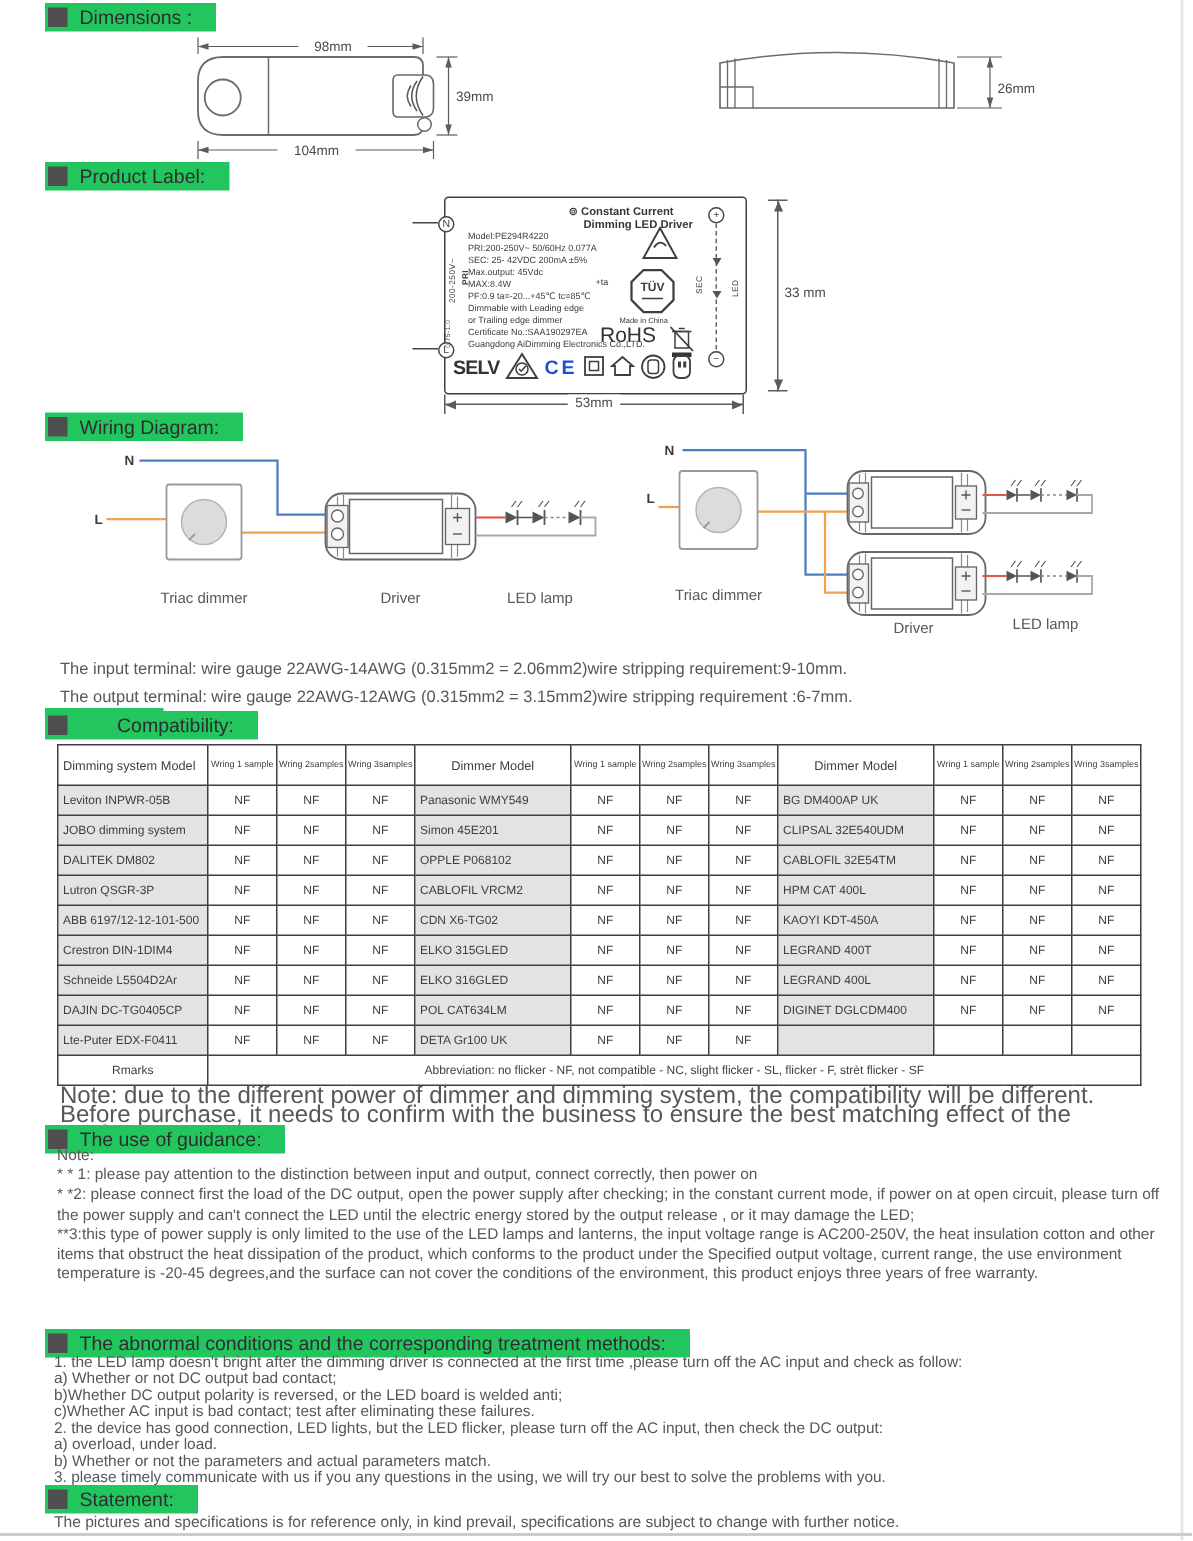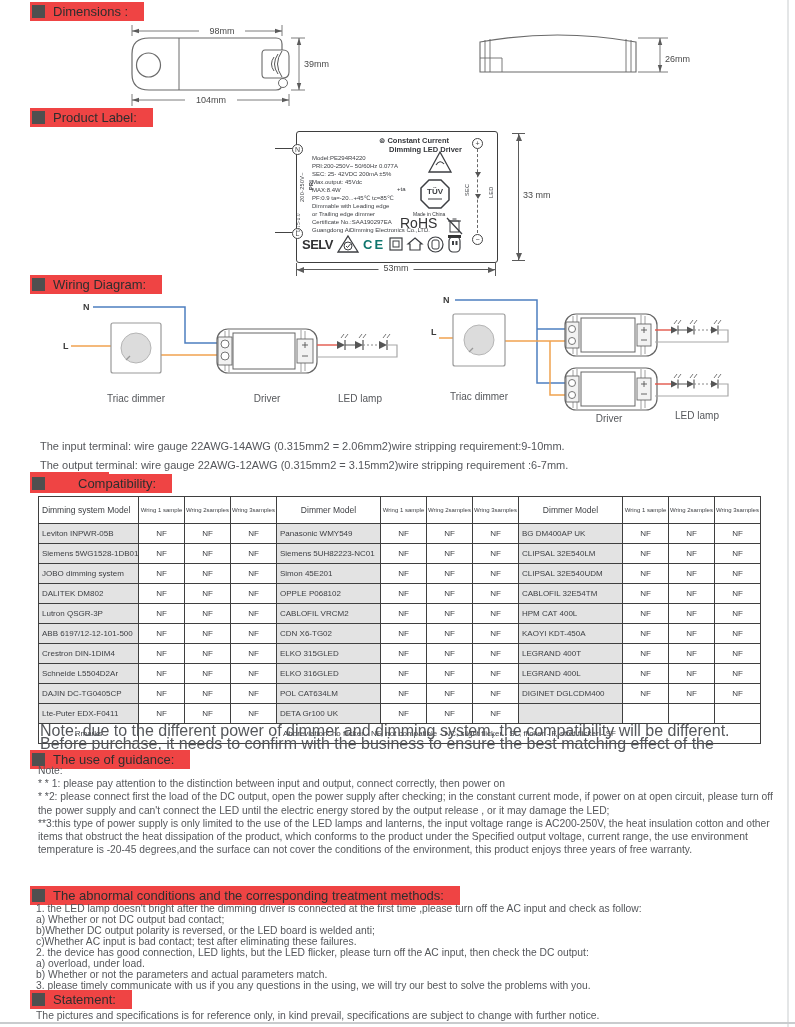--- a/index.html
+++ b/index.html
@@ -2,21 +2,21 @@
 <html><head>
 <meta charset="utf-8">
 <style>
   html,body{margin:0;padding:0;background:#fff;}
   .page{position:relative;width:795px;height:1027px;background:#fff;overflow:hidden;
         font-family:"Liberation Sans","DejaVu Sans",sans-serif;color:#55575b;}
   .edge-right{position:absolute;left:787px;top:0;width:2px;height:1027px;background:#e4e6e7;}
   .edge-bottom{position:absolute;left:0;top:1022px;width:795px;height:2px;background:#c9ccce;}
 
   
-  .sec-h{position:absolute;display:flex;align-items:center;background:#ef4444;padding:2px 16px 2px 2px;}
+  .sec-h{position:absolute;display:flex;align-items:center;background:#22c55e;padding:2px 16px 2px 2px;}
   .sec-h .sq{width:13px;height:13px;background:#4f4f4f;margin-right:8px;flex:0 0 auto;}
   .sec-h .lbl{font-size:13px;color:#2e2e2e;white-space:nowrap;}
 
   svg{position:absolute;overflow:visible;}
   svg text{font-family:"Liberation Sans","DejaVu Sans",sans-serif;}
   .dimtxt{font-size:9px;fill:#4a4a4a;}
   .diaglbl{font-size:10px;fill:#55575b;}
   .nl{font-size:9px;font-weight:bold;fill:#3a3a3a;}
 
   
@@ -24,21 +24,21 @@
              border:1.3px solid #3e3e3e;border-radius:3px;color:#34363a;}
   .lb-h1{position:absolute;left:82px;top:4px;font-size:7.5px;font-weight:bold;white-space:nowrap;}
   .lb-h2{position:absolute;left:92px;top:13px;font-size:7.5px;font-weight:bold;white-space:nowrap;}
   .lb-specs{position:absolute;left:15px;top:22px;}
   .spec-line{font-size:6px;line-height:8px;white-space:nowrap;color:#3c3e42;}
   .lb-ta{position:absolute;left:100px;top:54px;font-size:6px;}
   .lb-made{position:absolute;left:116px;top:79px;font-size:5px;white-space:nowrap;}
   .lb-rohs{position:absolute;left:103px;top:83px;font-size:14px;font-weight:normal;color:#323234;}
   .lb-bottom{position:absolute;left:5px;top:103px;display:flex;align-items:center;gap:4px;}
   .lb-selv{font-size:13px;font-weight:bold;letter-spacing:-0.5px;color:#323234;}
-  .lb-ce{font-size:13px;font-weight:bold;letter-spacing:2px;color:#0f766e;}
+  .lb-ce{font-size:13px;font-weight:bold;letter-spacing:2px;color:#1d4ed8;}
   .term{position:absolute;width:9px;height:9px;border:1px solid #444;border-radius:50%;
         font-size:7px;line-height:9px;text-align:center;color:#444;background:#fff;}
   .lead{position:absolute;height:0;border-top:1px solid #444;}
   .vtext{position:absolute;writing-mode:vertical-rl;transform:rotate(180deg);font-size:5.5px;
          letter-spacing:0.3px;color:#3c3e42;}
   .dashrail{position:absolute;right:19px;top:17px;height:84px;border-left:1px dashed #666;}
   .led-mark{position:absolute;right:16.5px;width:0;height:0;border-left:3px solid transparent;
             border-right:3px solid transparent;border-top:5px solid #555;}
 
   
@@ -433,34 +433,20 @@
           <td class="c-name">Panasonic  WMY549</td>
           <td class="c-nf">NF</td>
           <td class="c-nf">NF</td>
           <td class="c-nf">NF</td>
           <td class="c-name">BG DM400AP UK</td>
           <td class="c-nf">NF</td>
           <td class="c-nf">NF</td>
           <td class="c-nf">NF</td>
         </tr>
         <tr>
-          <td class="c-name">Siemens  5WG1528-1DB01</td>
-          <td class="c-nf">NF</td>
-          <td class="c-nf">NF</td>
-          <td class="c-nf">NF</td>
-          <td class="c-name">Siemens  5UH82223-NC01</td>
-          <td class="c-nf">NF</td>
-          <td class="c-nf">NF</td>
-          <td class="c-nf">NF</td>
-          <td class="c-name">CLIPSAL 32E540LM</td>
-          <td class="c-nf">NF</td>
-          <td class="c-nf">NF</td>
-          <td class="c-nf">NF</td>
-        </tr>
-        <tr>
           <td class="c-name">JOBO dimming system</td>
           <td class="c-nf">NF</td>
           <td class="c-nf">NF</td>
           <td class="c-nf">NF</td>
           <td class="c-name">Simon  45E201</td>
           <td class="c-nf">NF</td>
           <td class="c-nf">NF</td>
           <td class="c-nf">NF</td>
           <td class="c-name">CLIPSAL 32E540UDM</td>
           <td class="c-nf">NF</td>

